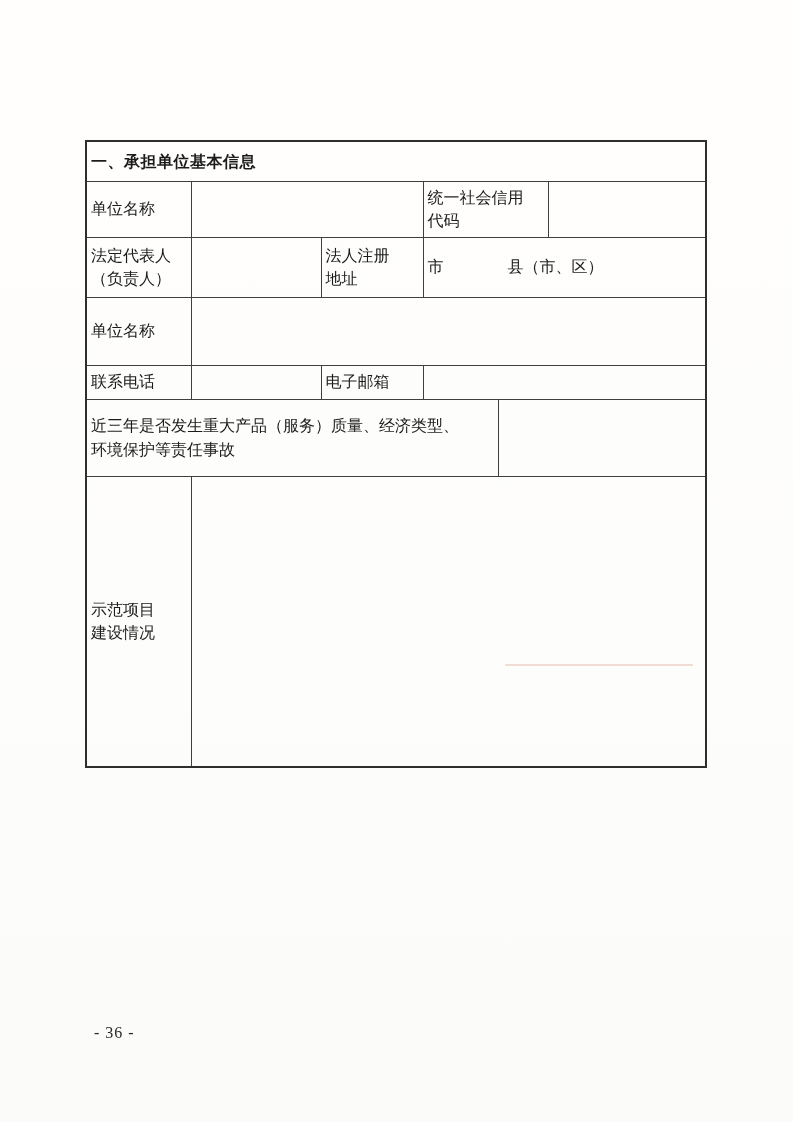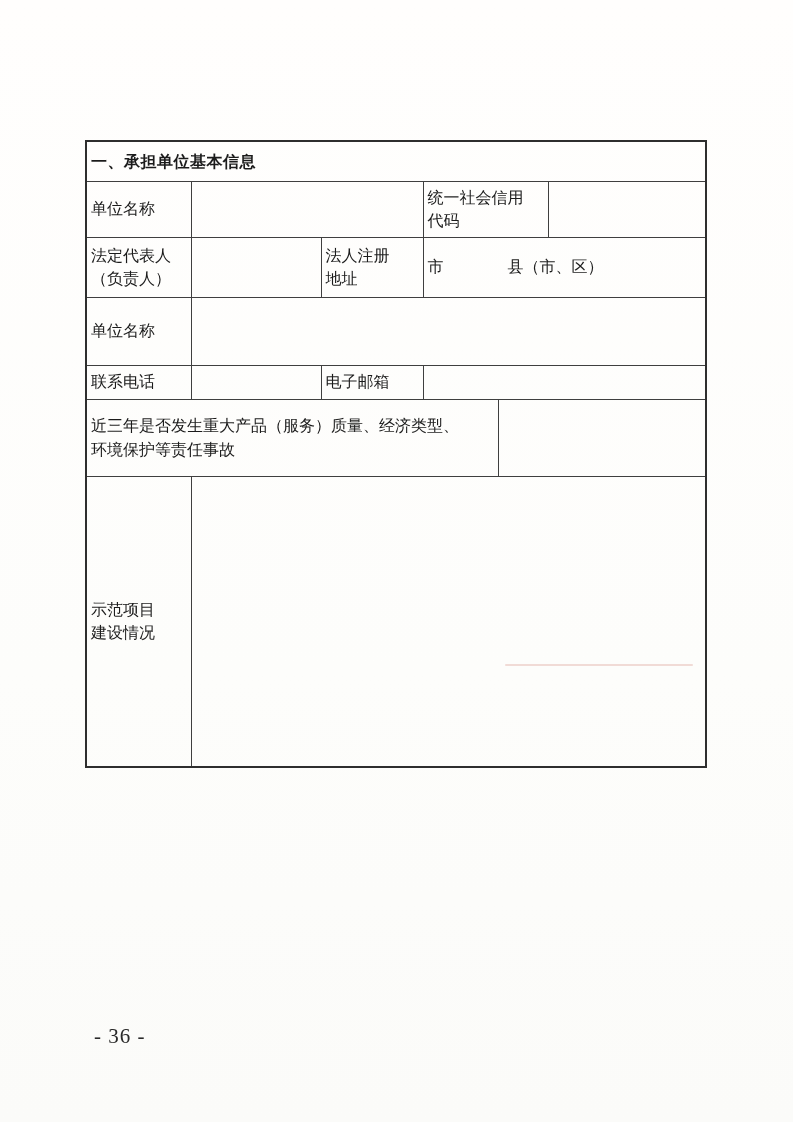--- a/index.html
+++ b/index.html
@@ -35,21 +35,21 @@
     text-align: left;
     font-weight: bold;
     font-size: 17px;
     padding-left: 9px;
     letter-spacing: 0.5px;
   }
   .lbl-line { display: block; }
   .page-number {
     position: absolute;
     left: 94px; top: 1024px;
-    font-size: 21px;
+    font-size: 16px;
     letter-spacing: 1px;
     color: #2a2a2a;
   }
   .scan-artifact-line {
     position: absolute;
     left: 505px; top: 664px;
     width: 188px; height: 2px;
     background: #eccfca;
     opacity: 0.75;
     border-radius: 1px;

